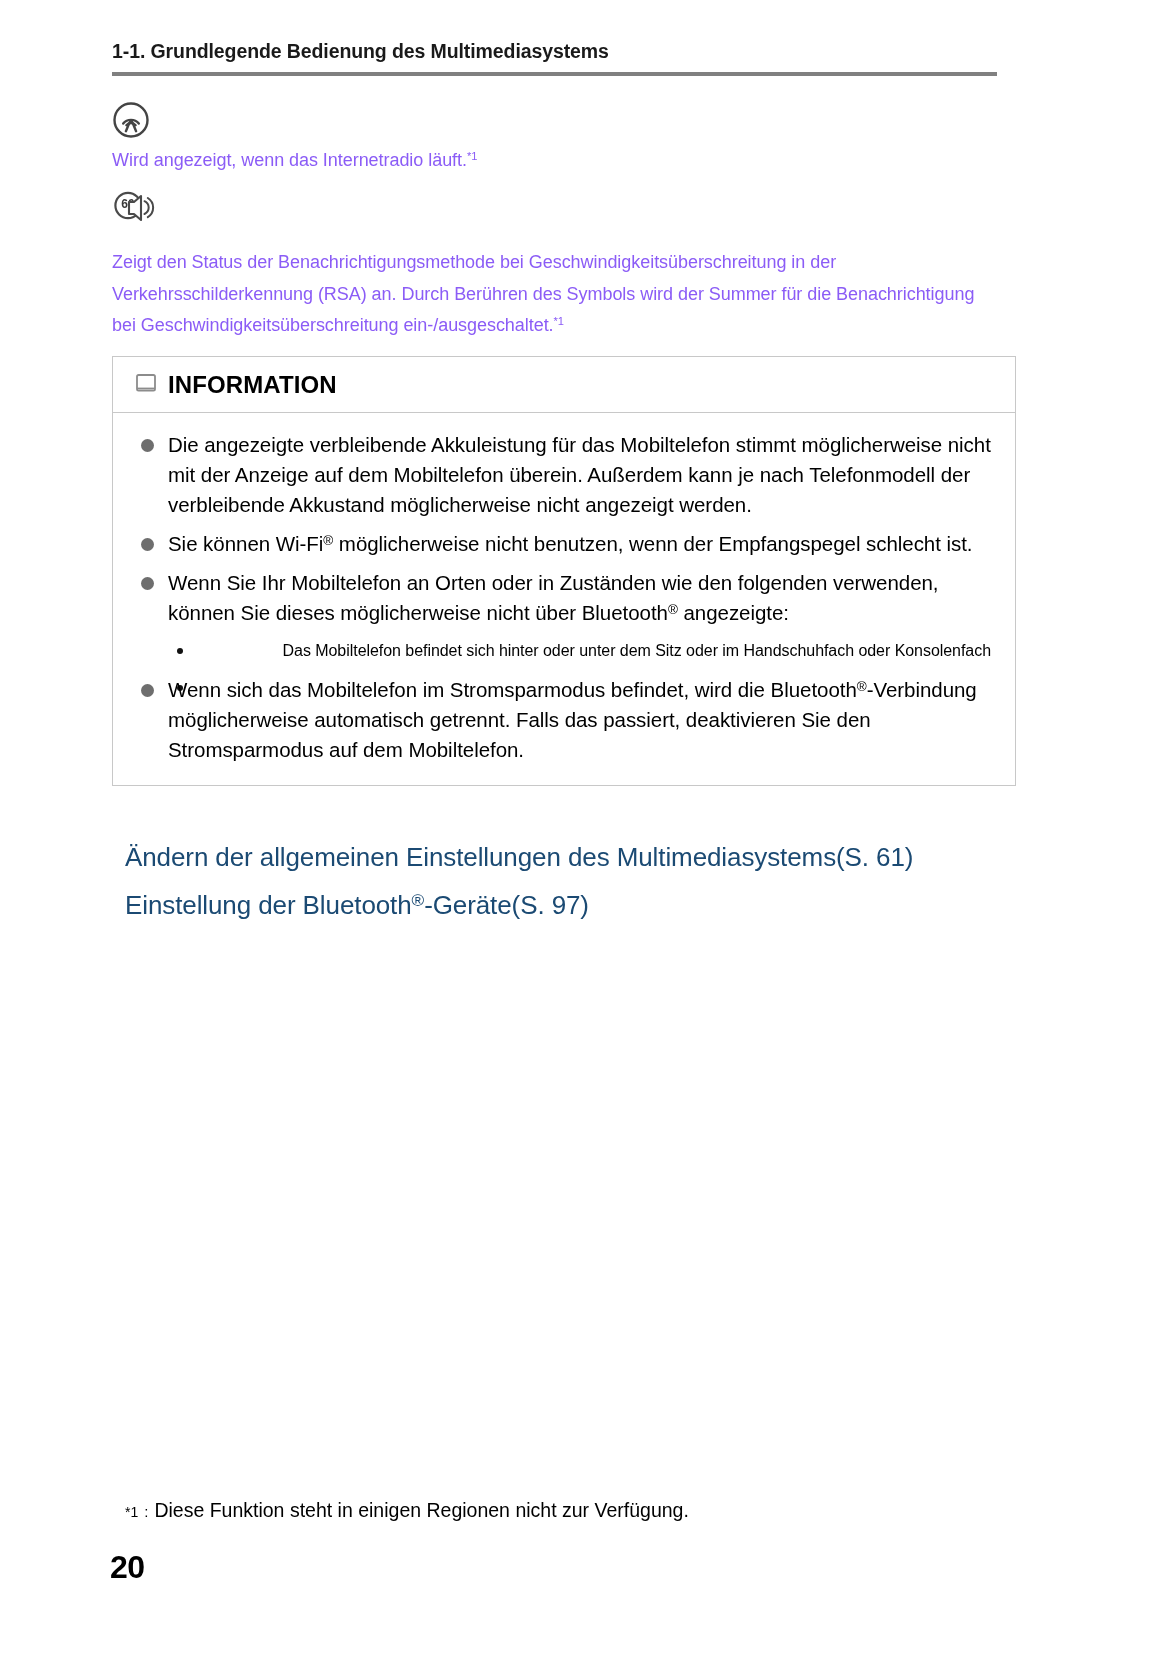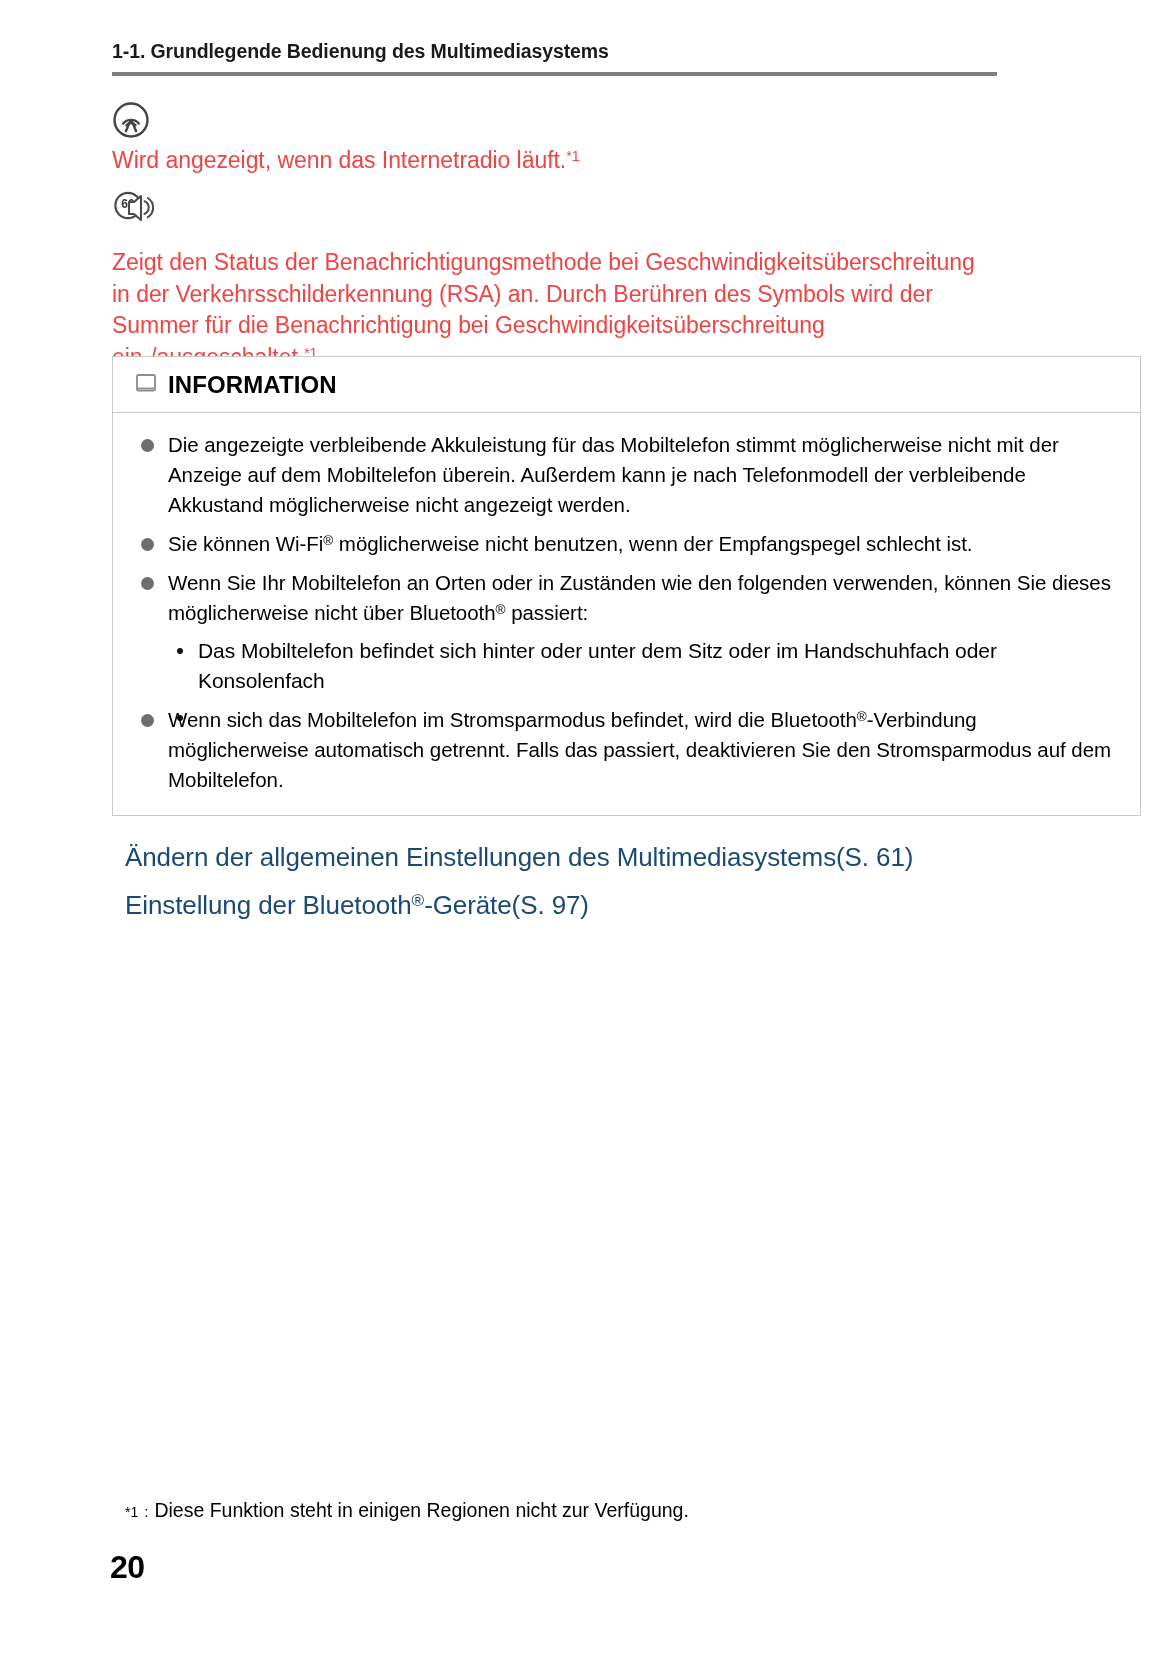--- a/index.html
+++ b/index.html
@@ -48,41 +48,41 @@
   .icon-block.second { left: 112px; top: 183px; width: 885px; }
 
   .glyph-wrap {
     height: 40px;
     display: flex;
     align-items: center;
   }
   .glyph-wrap svg { display: block; }
 
   .body-text {
-    font-size: 23px;
+    font-size: 18px;
     line-height: 31.5px;
-    color: #ef4444;
+    color: #8b5cf6;
     letter-spacing: -0.05px;
   }
   .desc-one { margin-top: 5px; }
   .desc-two { margin-top: 20px; width: 880px; }
 
   sup {
     font-size: 0.62em;
     vertical-align: 0.52em;
     line-height: 0;
   }
   sup.reg { font-size: 0.66em; vertical-align: 0.45em; }
 
   
   .info-box {
     position: absolute;
     left: 112px;
     top: 352px;
-    width: 1029px;
+    width: 904px;
     border: 1px solid #c8c8c8;
     background: #ffffff;
   }
   .info-head {
     display: flex;
     align-items: center;
     gap: 11px;
     padding: 14px 0 13px 22px;
     border-bottom: 1px solid #c8c8c8;
   }
@@ -114,22 +114,23 @@
     height: 13px;
     border-radius: 50%;
     background: #6e6e6e;
   }
 
   ul.lvl2 { list-style: none; margin: 8px 0 2px 0; padding: 0; }
   ul.lvl2 > li {
     position: relative;
     padding-left: 30px;
     margin-bottom: 7px;
-    font-size: 21px;
+    font-size: 16px;
     line-height: 30px;
+    text-align: right;
   }
   ul.lvl2 > li:last-child { margin-bottom: 0; }
   ul.lvl2 > li > .dot {
     position: absolute;
     left: 9px;
     top: 12px;
     width: 6px;
     height: 6px;
     border-radius: 50%;
     background: #111111;
@@ -260,21 +261,21 @@
           <span><span>Die angezeigte verbleibende Akkuleistung für das Mobiltelefon stimmt möglicherweise nicht mit der Anzeige auf dem Mobiltelefon überein. Außerdem kann je nach Telefonmodell der verbleibende Akkustand möglicherweise nicht angezeigt werden.</span></span>
         </li>
 
         <li>
           <span class="disc"></span>
           <span><span>Sie können Wi-Fi</span><sup class="reg">®</sup><span> möglicherweise nicht benutzen, wenn der Empfangspegel schlecht ist.</span></span>
         </li>
 
         <li>
           <span class="disc"></span>
-          <span><span>Wenn Sie Ihr Mobiltelefon an Orten oder in Zuständen wie den folgenden verwenden, können Sie dieses möglicherweise nicht über Bluetooth</span><sup class="reg">®</sup><span> passiert:</span></span>
+          <span><span>Wenn Sie Ihr Mobiltelefon an Orten oder in Zuständen wie den folgenden verwenden, können Sie dieses möglicherweise nicht über Bluetooth</span><sup class="reg">®</sup><span> angezeigte:</span></span>
           <ul class="lvl2">
             <li>
               <span class="dot"></span>
               <span>Das Mobiltelefon befindet sich hinter oder unter dem Sitz oder im Handschuhfach oder Konsolenfach</span>
             </li>
             <li>
               <span class="dot"></span>
             </li>
           </ul>
         </li>

